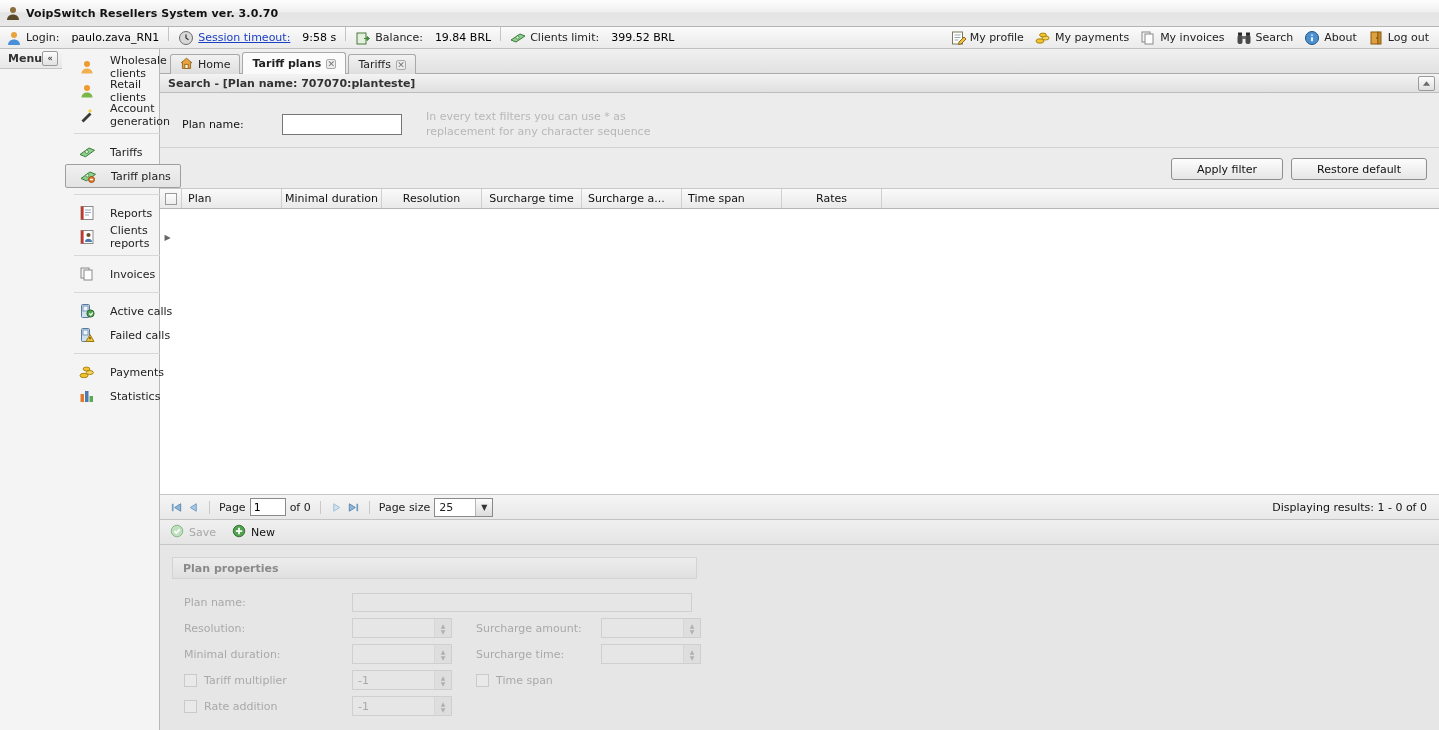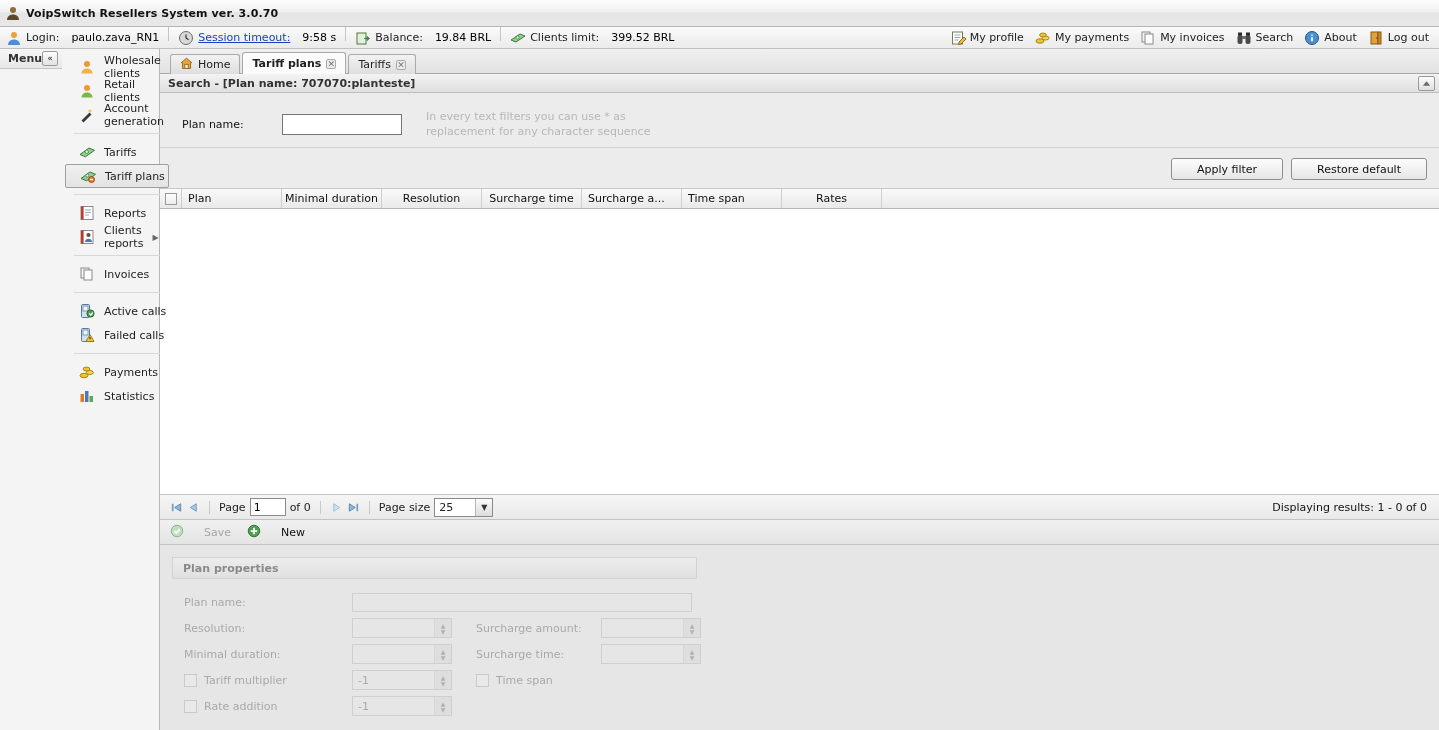--- a/index.html
+++ b/index.html
@@ -87,21 +87,21 @@
     background: linear-gradient(to bottom, #fcfcfc, #e2e2e2);
     border-radius: 2px;
     display: flex; align-items: center; justify-content: center;
     font-size: 8px; color: #4a4a4a;
     cursor: pointer;
     line-height: 1;
   }
   .menu-list { padding-top: 6px; }
   .menu-item {
     display: flex; align-items: center;
-    gap: 9px;
+    gap: 15px;
     height: 24px;
     padding-left: 14px;
     margin: 0 3px;
     cursor: pointer;
     color: #222;
     font-size: 11px;
     position: relative;
   }
   .menu-item.selected {
     background: linear-gradient(to bottom, #f0f0f0, #e3e3e3);
@@ -303,21 +303,21 @@
   .pg-right { margin-left: auto; font-size: 11px; color: #111; padding-right: 4px; }
 
   
   .toolbar {
     height: 25px;
     background: linear-gradient(to bottom, #f0f0f0, #e4e4e4);
     border-bottom: 1px solid #c6c6c6;
     display: flex; align-items: center;
     padding-left: 10px; gap: 16px;
   }
-  .tbtn { display: flex; align-items: center; gap: 20px; cursor: pointer; font-size: 11px; color:#111; }
+  .tbtn { display: flex; align-items: center; gap: 5px; cursor: pointer; font-size: 11px; color:#111; }
   .tbtn.disabled { color: #a7a7a7; cursor: default; }
 
   
   .props { padding: 12px 0 0 12px; }
   .props-head {
     width: 525px; height: 22px;
     background: linear-gradient(to bottom, #ededed, #e0e0e0);
     border: 1px solid #d3d3d3;
     display: flex; align-items: center;
     padding-left: 10px;

